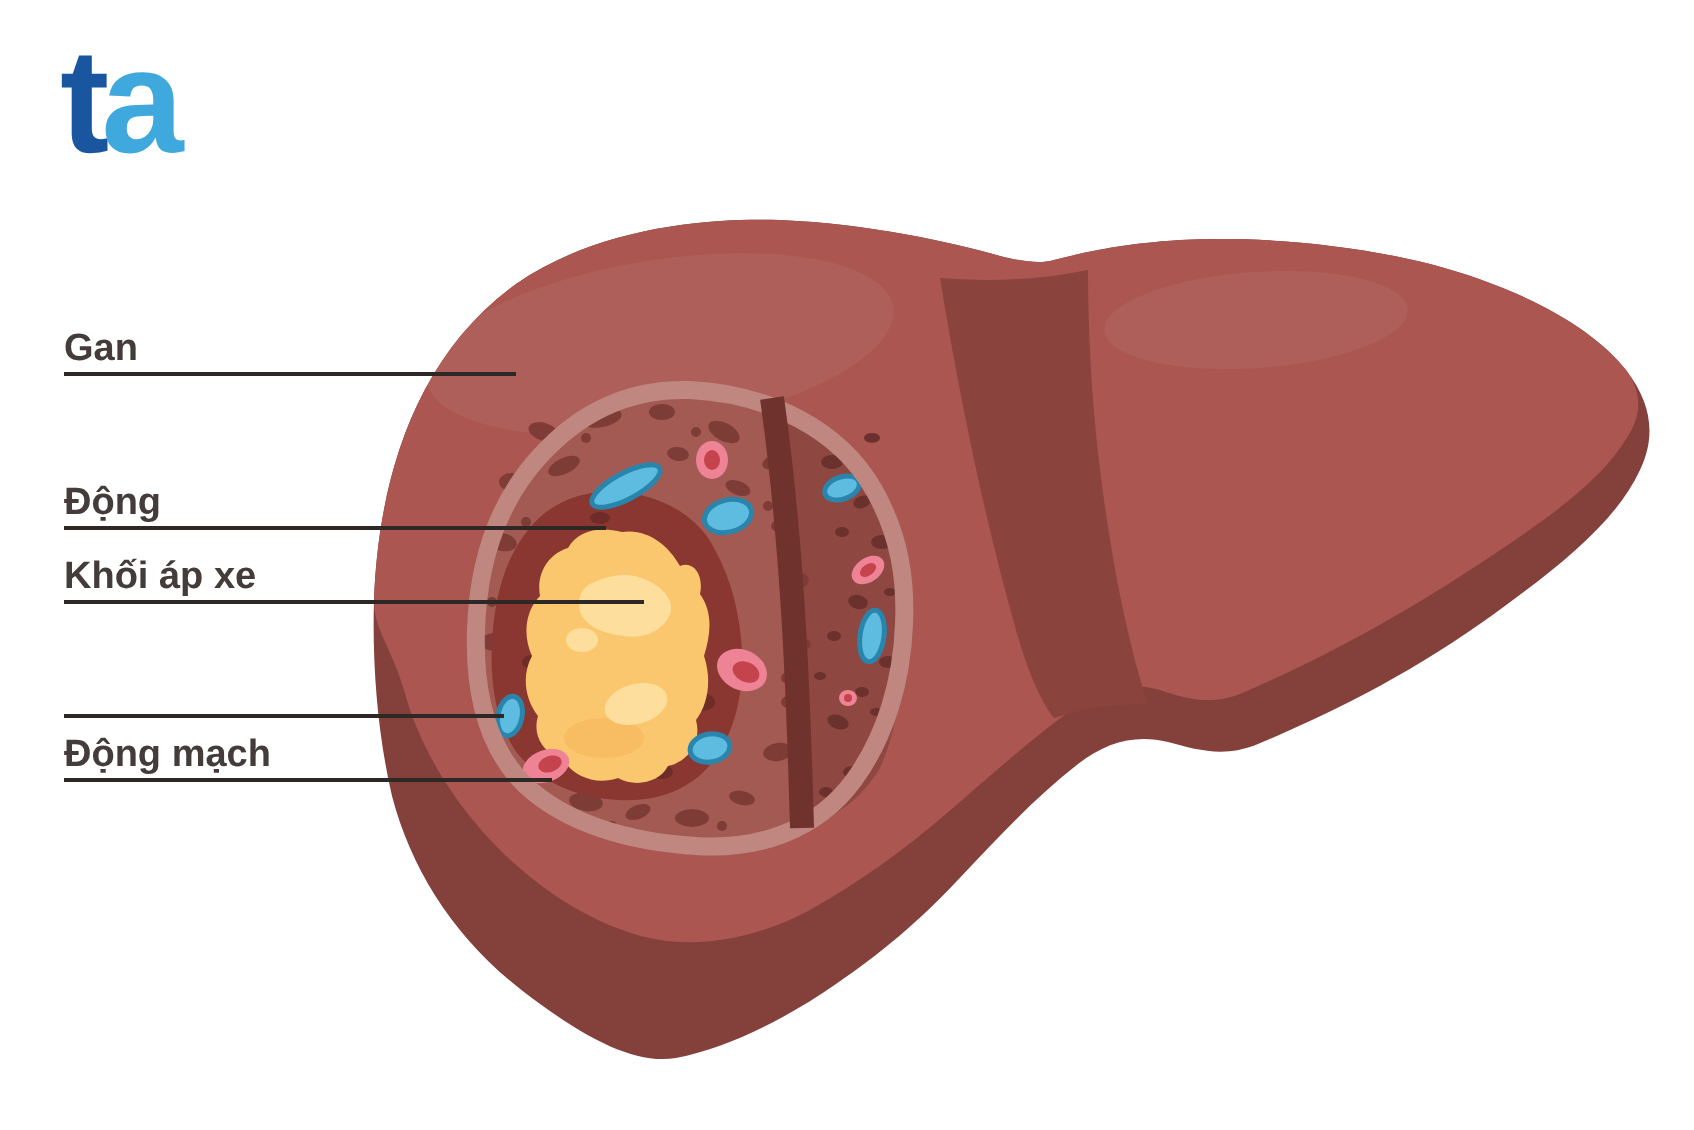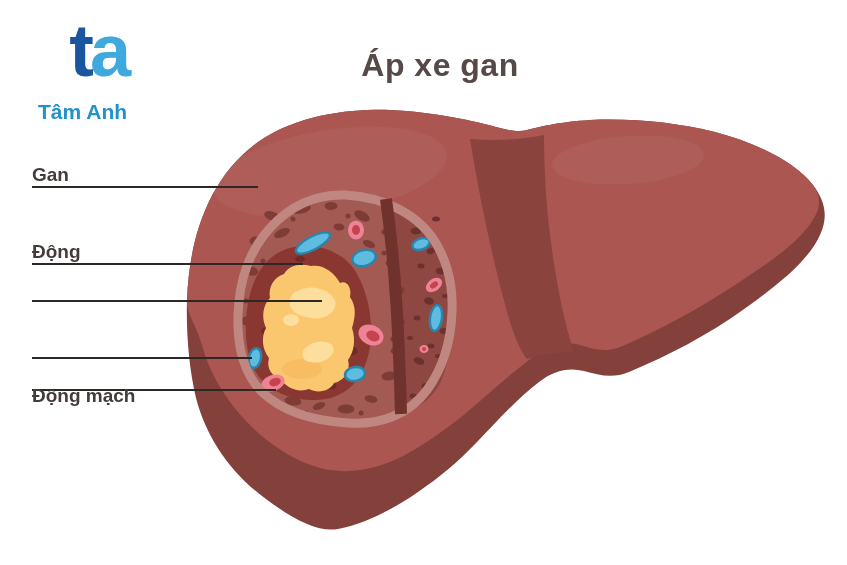--- a/index.html
+++ b/index.html
@@ -2,42 +2,42 @@
 <html><head>
 <meta charset="utf-8">
 <style>
   html,body{margin:0;padding:0;background:#fff;}
   #stage{
     position:relative;width:847px;height:565px;background:#ffffff;overflow:hidden;
     font-family:"Liberation Sans",sans-serif;
   }
   #illustration{position:absolute;left:0;top:0;width:847px;height:565px;}
   
-  .logo{position:absolute;left:30px;top:18px;display:flex;align-items:flex-end;flex-direction:column;}
+  .logo{position:absolute;left:30px;top:18px;display:flex;align-items:center;}
   .monogram{font-weight:700;font-size:74px;line-height:66px;letter-spacing:-4px;}
   .monogram .t{color:#1a56a0;}
   .monogram .a{color:#3fa9dd;}
   .logo-text{margin-left:8px;margin-top:16px;font-weight:700;font-size:21px;line-height:23px;}
   .logo-line1{color:#2191cf;}
   .logo-line2{color:#11519f;}
   
   .title{
     position:absolute;left:300px;top:47px;width:280px;text-align:center;
     font-weight:700;font-size:32px;color:#554a47;letter-spacing:.5px;
   }
   
   .label{
     position:absolute;left:32px;font-weight:700;font-size:19px;line-height:23px;
     color:#443c3a;white-space:nowrap;text-align:center;
   }
   .label-gan {top:163px;}
   .label-viem {top:240px;}
   .label-khoi {top:277px;}
   .label-tinh {top:334px;}
-  .label-dong {top:384px;}
+  .label-dong {top:366px;}
 </style>
 </head>
 <body>
 
 <div id="stage">
 
   <svg id="illustration" viewBox="0 0 847 565">
 
     <g>
 
@@ -271,23 +271,22 @@
       <line x1="32" y1="358" x2="252" y2="358"></line>
       <line x1="32" y1="390" x2="276" y2="390"></line>
     </g>
   </svg>
 
   <div class="logo">
     <div class="monogram">
       <span class="t">t</span><span class="a">a</span>
     </div>
     <div class="logo-text">
-      <div class="logo-line1">Tâm Anh</div>
     </div>
   </div>
 
-  <div class="title">Áp xe gan</div>
 
   <div class="label label-gan">Gan</div>
   <div class="label label-viem">Động</div>
+  <div class="label label-khoi">Khối áp xe</div>
   <div class="label label-dong">Động mạch</div>
 
 </div>
 
 </body></html>

